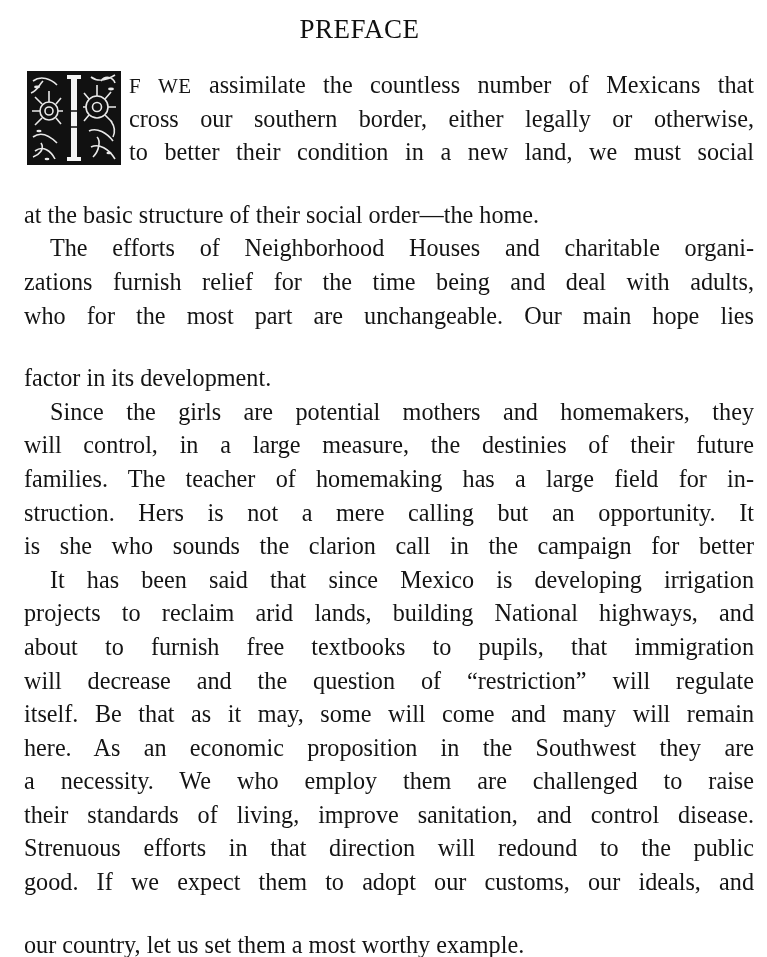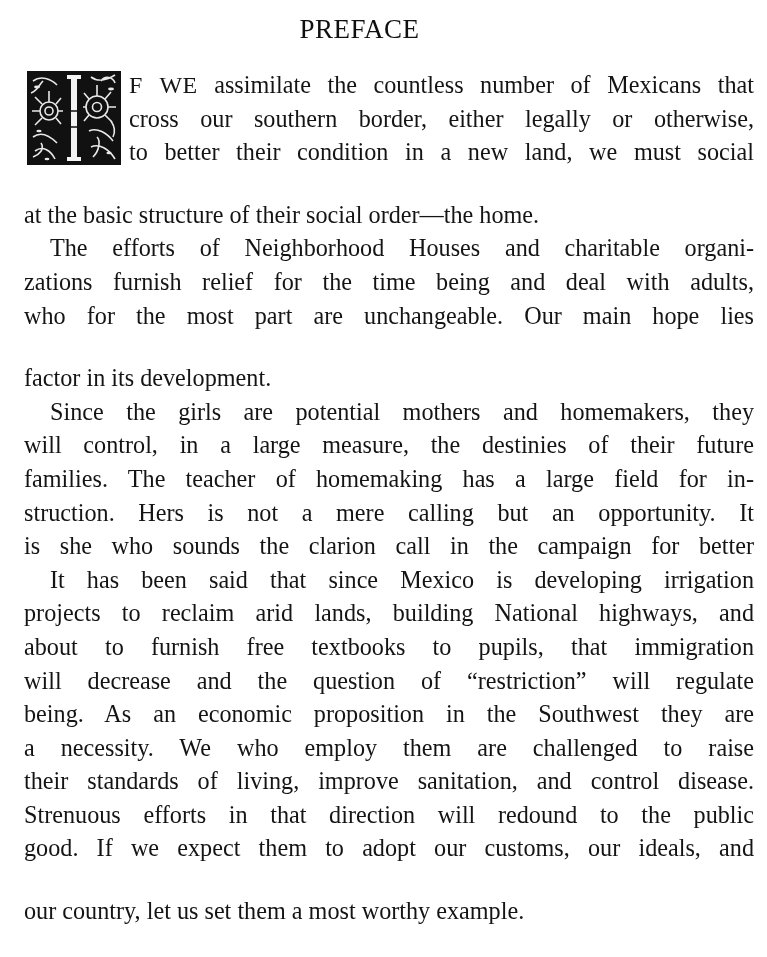--- a/index.html
+++ b/index.html
@@ -33,21 +33,21 @@
       margin: 3px 8px 0 3px;
       background: #111;
       position: relative;
       overflow: hidden;
     }
     .dropcap svg {
       display: block;
     }
     .smallcaps {
       font-variant: small-caps;
-      font-size: 24px;
+      font-size: 21px;
       letter-spacing: 0.5px;
     }
     .line {
       display: block;
       text-align: justify;
       text-align-last: justify;
       white-space: nowrap;
       height: 33.6px;
     }
     .line.last {
@@ -122,20 +122,21 @@
     <span class="line">families.  The teacher of homemaking has a large field for in-</span>
     <span class="line">struction.  Hers is not a mere calling but an opportunity.  It</span>
     <span class="line">is she who sounds the clarion call in the campaign for better</span>
   </div>
 
   <div>
     <span class="line indent">It has been said that since Mexico is developing irrigation</span>
     <span class="line">projects to reclaim arid lands, building National highways, and</span>
     <span class="line">about to furnish free textbooks to pupils, that immigration</span>
     <span class="line">will decrease and the question of “restriction” will regulate</span>
-    <span class="line">being.  As an economic proposition in the Southwest they are</span>
+    <span class="line">itself.  Be that as it may, some will come and many will remain</span>
+    <span class="line">here.  As an economic proposition in the Southwest they are</span>
     <span class="line">a necessity.  We who employ them are challenged to raise</span>
     <span class="line">their standards of living, improve sanitation, and control disease.</span>
     <span class="line">Strenuous efforts in that direction will redound to the public</span>
     <span class="line">good.  If we expect them to adopt our customs, our ideals, and</span>
     <span class="line last">our country, let us set them a most worthy example.</span>
   </div>
 </div>
 
 </body></html>

